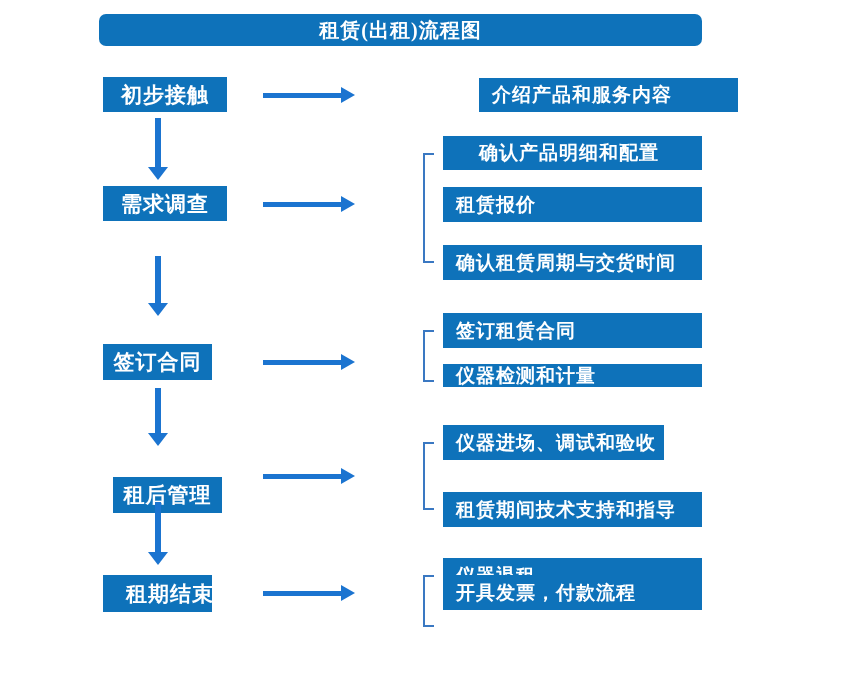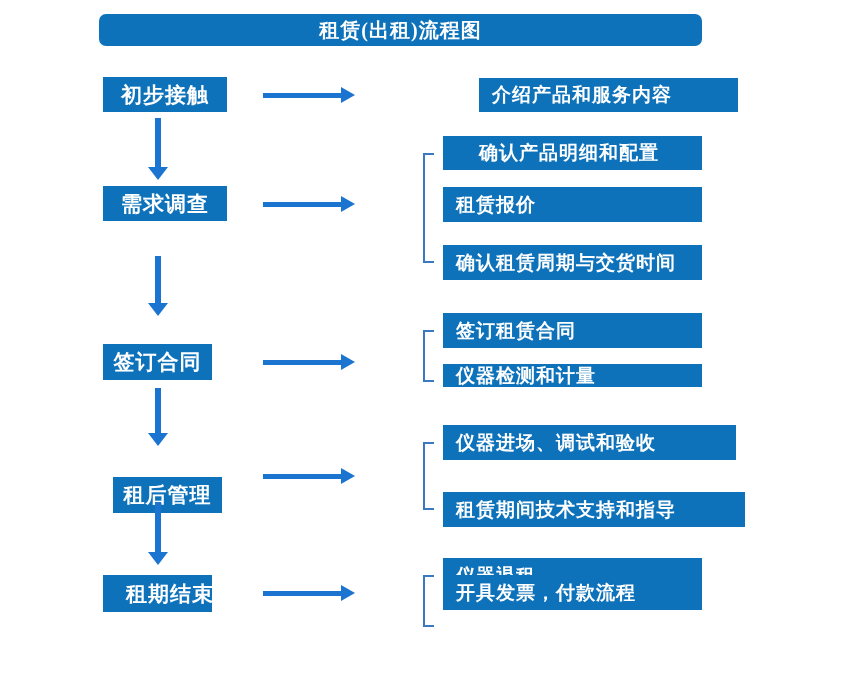--- a/index.html
+++ b/index.html
@@ -114,19 +114,19 @@
 
   <div class="bluebox right-box" style="left:443px;top:78px;width:259px;height:34px;margin-left:36px;">介绍产品和服务内容</div>
 
   <div class="bluebox right-box" style="left:443px;top:136px;width:259px;height:34px;padding-left:36px;">确认产品明细和配置</div>
   <div class="bluebox right-box" style="left:443px;top:187px;width:259px;height:35px;">租赁报价</div>
   <div class="bluebox right-box" style="left:443px;top:245px;width:259px;height:35px;">确认租赁周期与交货时间</div>
 
   <div class="bluebox right-box" style="left:443px;top:313px;width:259px;height:35px;">签订租赁合同</div>
   <div class="bluebox right-box" style="left:443px;top:364px;width:259px;height:23px;">仪器检测和计量</div>
 
-  <div class="bluebox right-box" style="left:443px;top:425px;width:293px;height:35px;">仪器进场、调试和验收</div>
-  <div class="bluebox right-box" style="left:443px;top:492px;width:302px;height:35px;">租赁期间技术支持和指导</div>
+  <div class="bluebox right-box" style="left:443px;top:425px;width:221px;height:35px;">仪器进场、调试和验收</div>
+  <div class="bluebox right-box" style="left:443px;top:492px;width:259px;height:35px;">租赁期间技术支持和指导</div>
 
   <div class="bluebox right-box" style="left:443px;top:558px;width:259px;height:35px;">仪器退租</div>
   <div class="bluebox right-box" style="left:443px;top:575px;width:259px;height:35px;">开具发票，付款流程</div>
 
 </div>
 
 </body></html>

